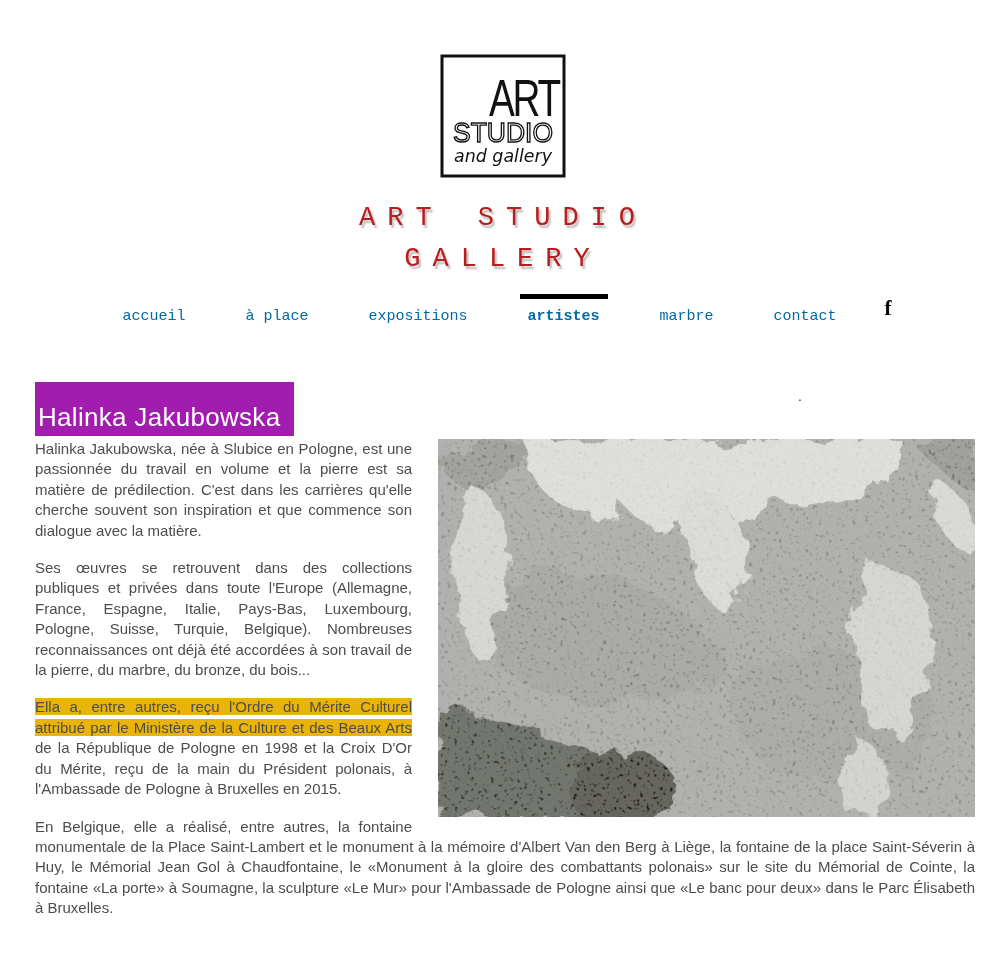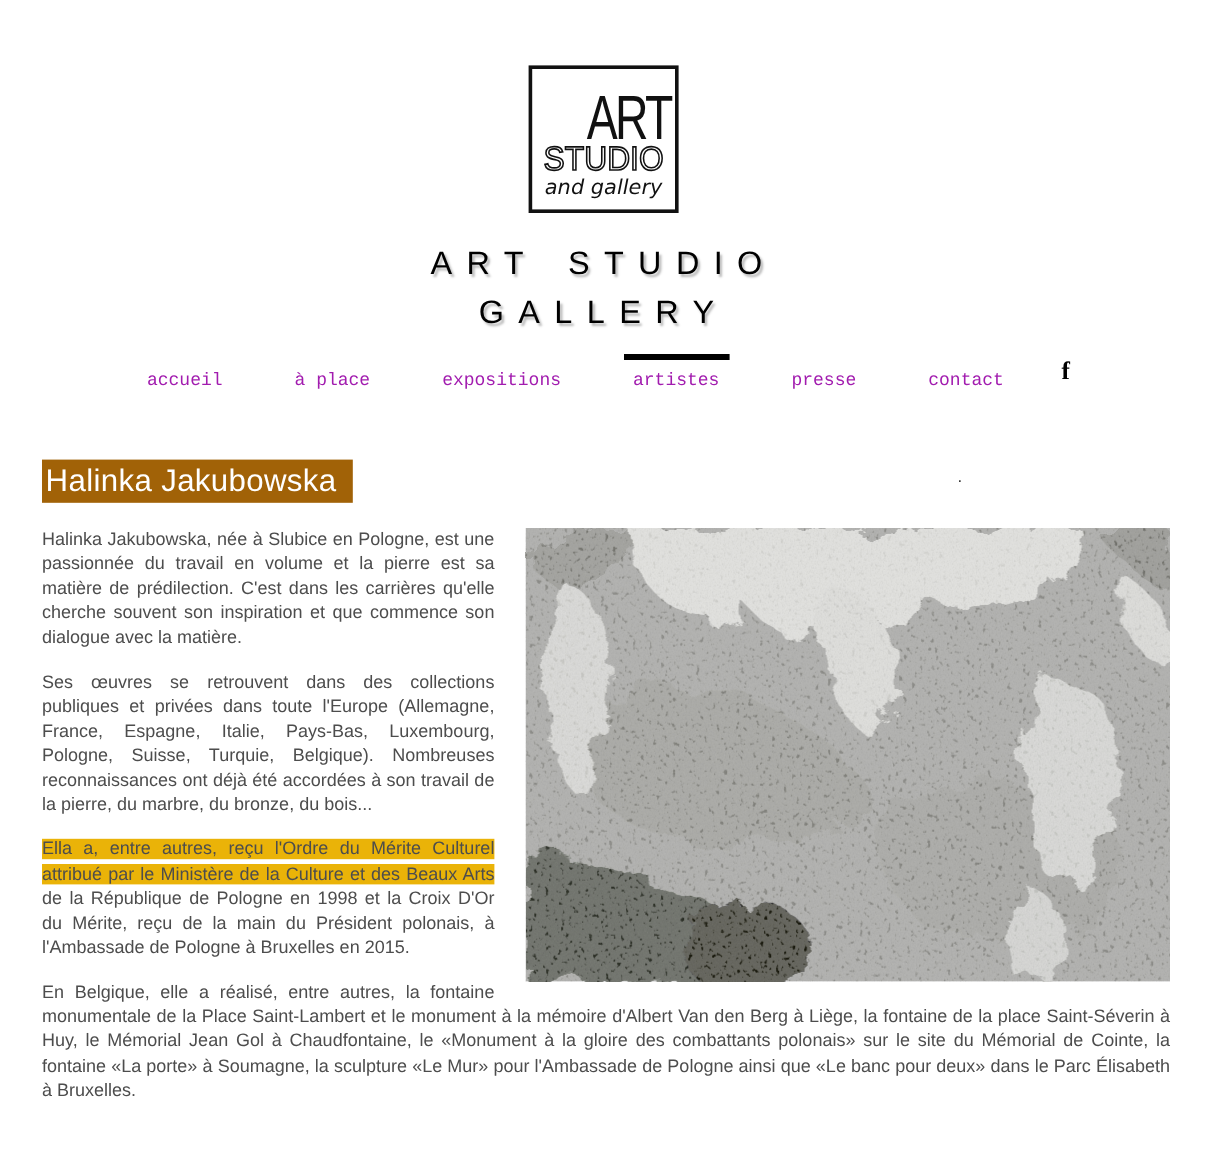--- a/index.html
+++ b/index.html
@@ -4,36 +4,36 @@
 <style>
   html,body{margin:0;padding:0;}
   body{
     width:1006px;height:973px;background:#ffffff;overflow:hidden;
     font-family:"Liberation Sans","DejaVu Sans",sans-serif;color:#4d4d4d;
     position:relative;
   }
   
   .masthead{text-align:center;padding-top:54px;}
   .logo-box{display:inline-block;line-height:0;cursor:pointer;}
-  .site-title{margin-top:16px;font-size:27px;line-height:41px;color:#000000;
+  .site-title{margin-top:16px;font-size:27px;line-height:41px;color:#b91c1c;
     letter-spacing:12px;word-spacing:6px;font-weight:400;
-    text-shadow:2px 3px 2px rgba(0,0,0,0.28);}
+    text-shadow:2px 3px 2px rgba(0,0,0,0.28);font-family:Liberation Mono, monospace;}
   
   nav{margin-top:14px;display:flex;justify-content:center;align-items:flex-start;gap:44px;
     font-family:"Liberation Mono","DejaVu Sans Mono",monospace;font-size:15px;}
-  nav a{color:#a21caf;text-decoration:none;display:inline-block;
+  nav a{color:#0369a1;text-decoration:none;display:inline-block;
     border-top:5px solid transparent;padding:9px 8px 0 8px;}
-  nav a.active{border-top-color:#000;}
+  nav a.active{border-top-color:#000;font-weight:bold;}
   .fb{font-weight:bold;font-size:21px;color:#000;margin-top:4px;margin-left:-4px;
     font-family:"Liberation Serif",serif;cursor:pointer;line-height:1;}
   
   article{width:940px;margin:57px 0 0 35px;}
   .title-row{position:relative;height:34px;}
-  .page-title{display:inline-block;background:#a16207;color:#fff;font-size:26px;
-    line-height:34px;padding:0 14px 2px 3px;font-weight:400;letter-spacing:0.3px;}
+  .page-title{display:inline-block;background:#a21caf;color:#fff;font-size:26px;
+    line-height:34px;padding:18px 14px 2px 3px;font-weight:400;letter-spacing:0.3px;}
   .stray-dot{position:absolute;left:763px;top:6px;color:#333;font-size:14px;}
   .content{margin-top:23px;font-size:15px;line-height:20.4px;text-align:justify;}
   .content p{margin:0 0 17px 0;}
   .photo{float:right;width:537px;height:378px;margin:0 0 4px 26px;}
   .photo svg{width:100%;height:100%;display:block;}
   .hl{background:#eab308;}
   .clear{clear:both;}
 </style>
 </head>
 <body>
@@ -49,21 +49,21 @@
   </div>
   <div class="site-title">
     <div>ART STUDIO</div>
     <div>GALLERY</div>
   </div>
   <nav>
     <a href="#">accueil</a>
     <a href="#">à place</a>
     <a href="#">expositions</a>
     <a href="#" class="active">artistes</a>
-    <a href="#">presse</a>
+    <a href="#">marbre</a>
     <a href="#">contact</a>
     <span class="fb">f</span>
   </nav>
 </header>
 
 <article>
   <div class="title-row">
     <span class="page-title">Halinka Jakubowska</span>
     <span class="stray-dot">.</span>
   </div>

